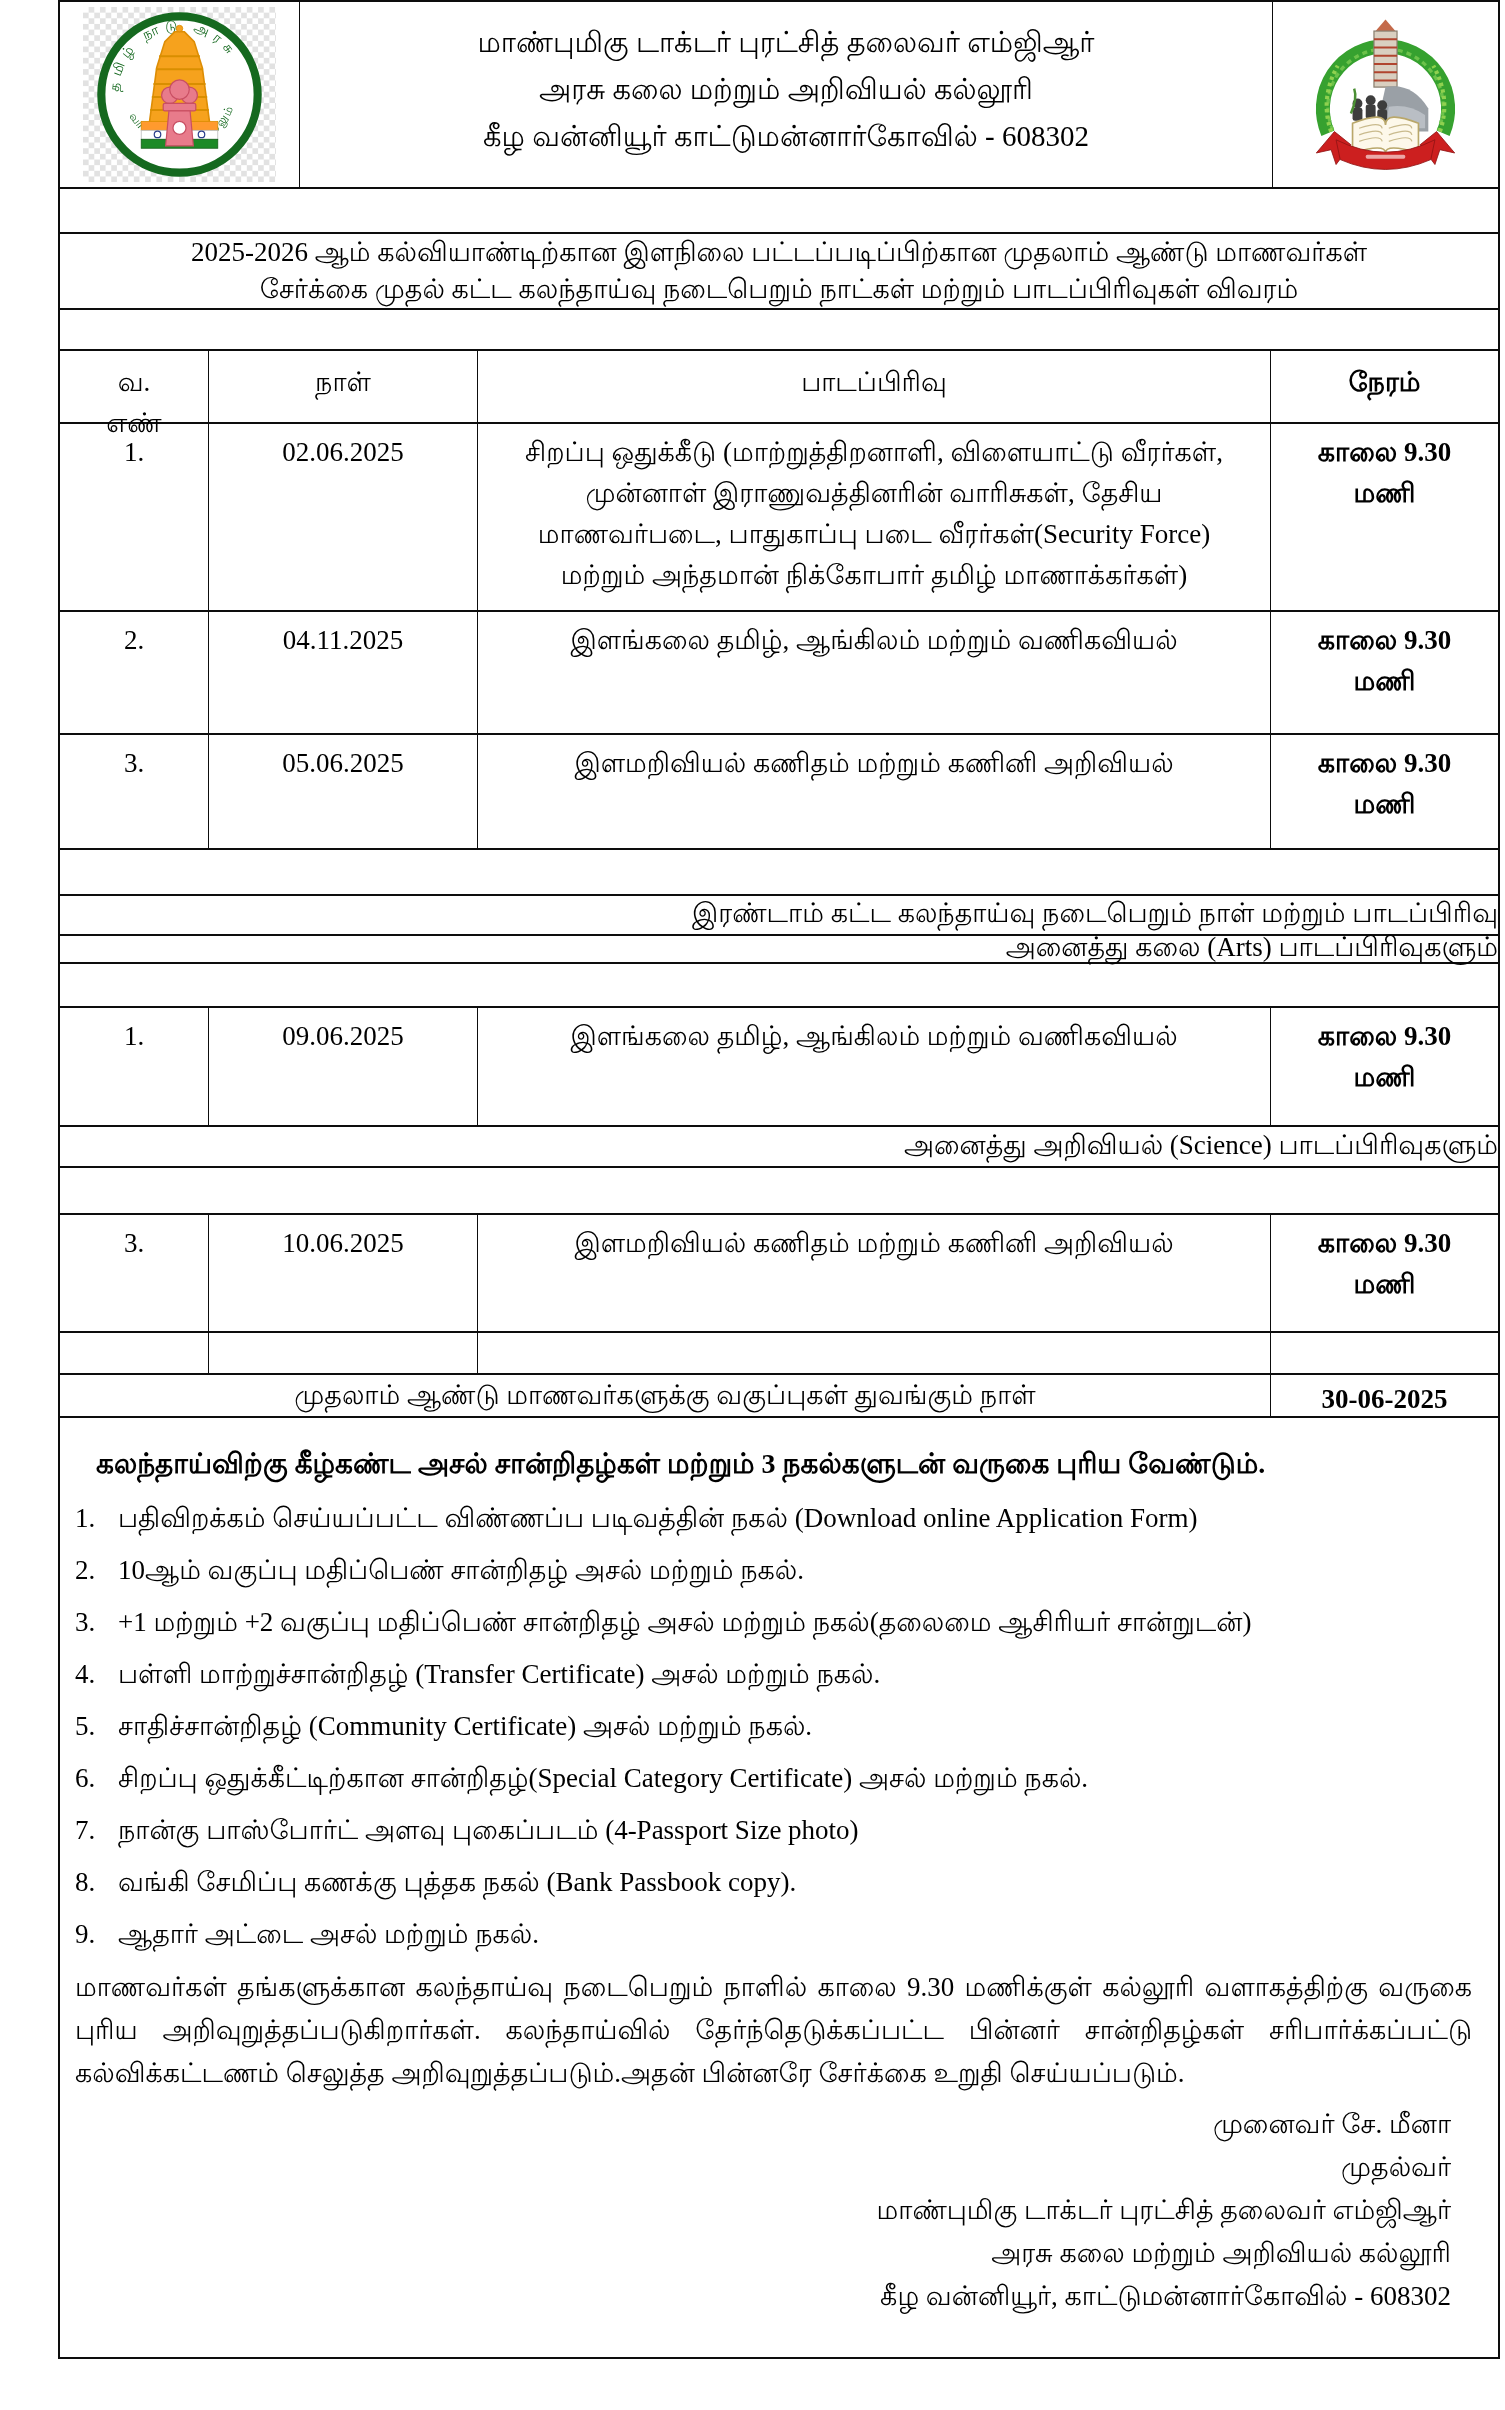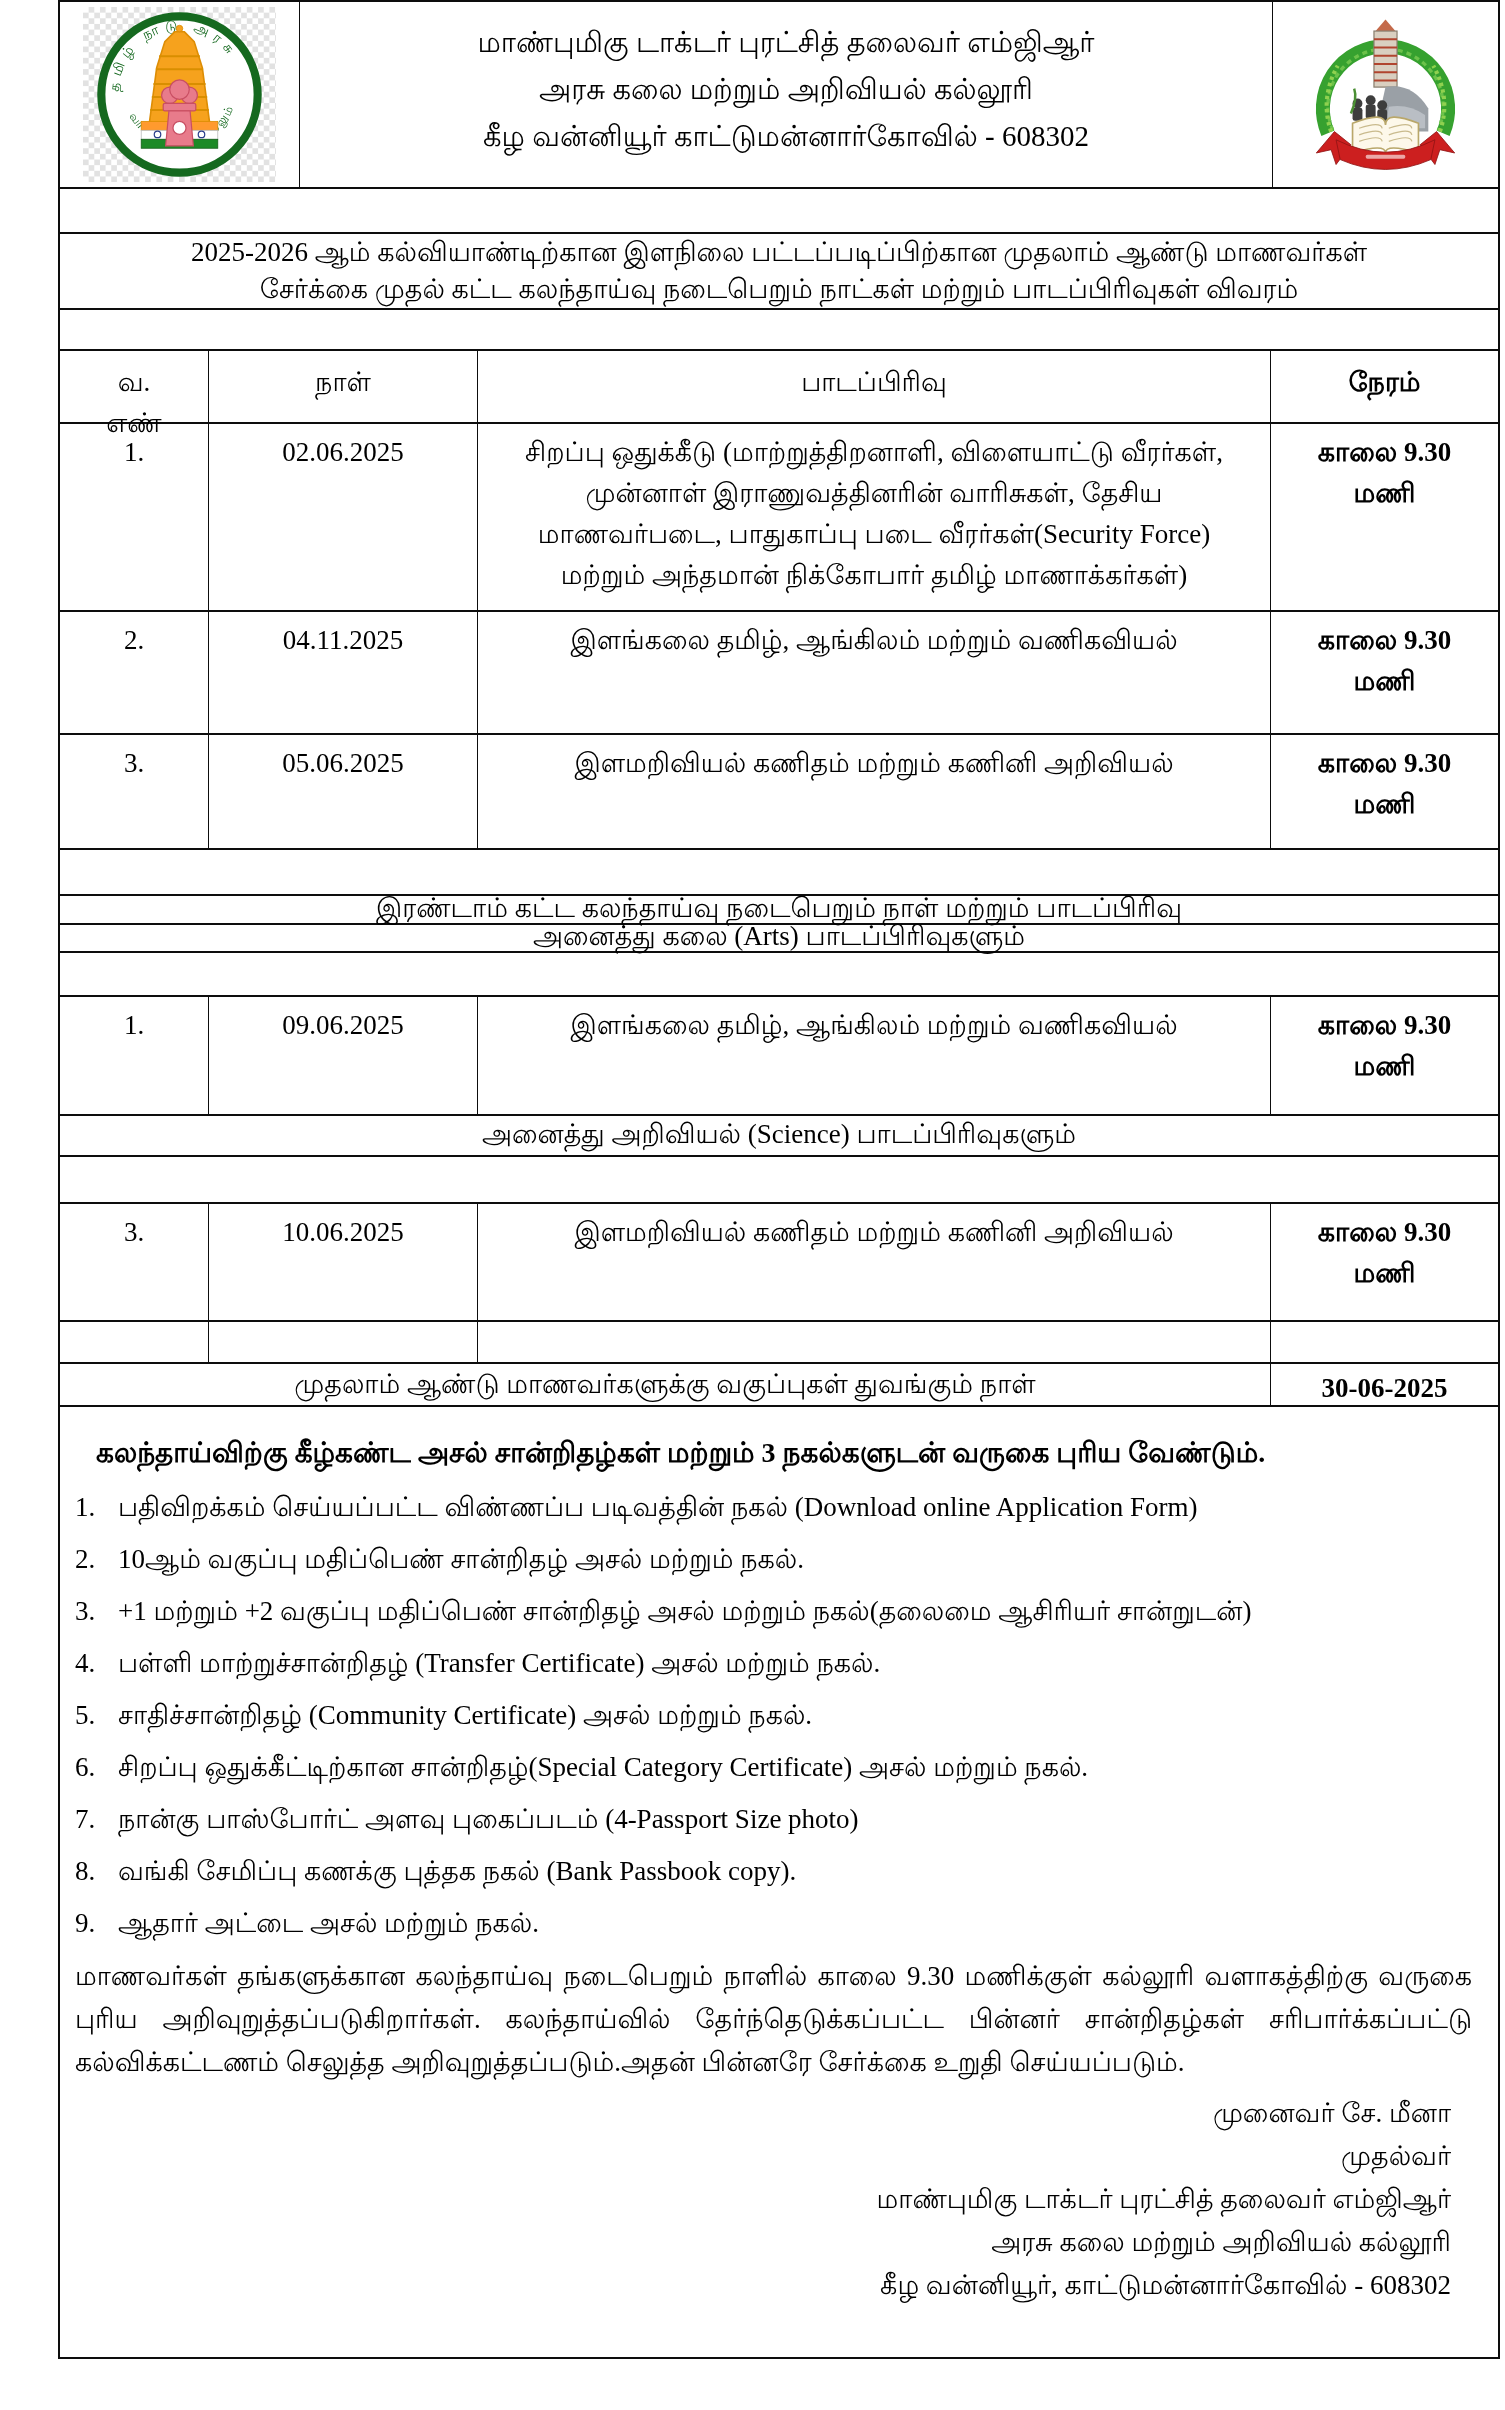--- a/index.html
+++ b/index.html
@@ -11,21 +11,21 @@
   .hdr{display:flex;height:185px;}
   .hdr>div{box-sizing:border-box;}
   .hdr-logo-l{flex:0 0 240px;border-right:1.9px solid #0d0d0d;display:flex;align-items:center;justify-content:center;}
   .hdr-center{flex:0 0 973px;border-right:1.9px solid #0d0d0d;text-align:center;padding-top:17px;}
   .hdr-center div{font-size:29px;line-height:47px;}
   .hdr-logo-r{flex:1;display:flex;align-items:center;justify-content:center;}
   .checker{width:193px;height:175px;display:flex;align-items:center;justify-content:center;
     background:conic-gradient(#e2e2e2 0% 25%, #ffffff 25% 50%, #e2e2e2 50% 75%, #ffffff 75% 100%);
     background-size:11.3px 11.3px;}
   
-  .band{border-top:2.8px solid #0d0d0d;display:flex;align-items:center;justify-content:center;
+  .band{border-top:2.8px solid #0d0d0d;display:flex;align-items:center;justify-content:flex-end;
         box-sizing:border-box;text-align:center;}
   .band.txt{font-size:27px;}
   .title-band{flex-direction:column;}
   .title-band div{font-size:27px;line-height:37px;}
   
   .trow{display:flex;border-top:2.8px solid #0d0d0d;box-sizing:border-box;}
   .trow>div{box-sizing:border-box;border-right:1.9px solid #0d0d0d;text-align:center;
             font-size:27px;line-height:41px;padding-top:7.5px;}
   .trow>div:last-child{border-right:none;}
   .c1{flex:0 0 149px;}
@@ -167,21 +167,21 @@
       <div class="c4">காலை 9.30 மணி</div>
     </div>
     <div class="trow" style="height:115px">
       <div class="c1">3.</div>
       <div class="c2">05.06.2025</div>
       <div class="c3">இளமறிவியல் கணிதம் மற்றும் கணினி அறிவியல்</div>
       <div class="c4">காலை 9.30 மணி</div>
     </div>
 
     <div class="band" style="height:46px"></div>
-    <div class="band txt" style="height:29px">இரண்டாம் கட்ட கலந்தாய்வு நடைபெறும் நாள் மற்றும் பாடப்பிரிவு</div>
+    <div class="band txt" style="height:40px">இரண்டாம் கட்ட கலந்தாய்வு நடைபெறும் நாள் மற்றும் பாடப்பிரிவு</div>
     <div class="band txt" style="height:28px">அனைத்து கலை (Arts) பாடப்பிரிவுகளும்</div>
     <div class="band" style="height:44px"></div>
 
     <div class="trow" style="height:119px">
       <div class="c1">1.</div>
       <div class="c2">09.06.2025</div>
       <div class="c3">இளங்கலை தமிழ், ஆங்கிலம் மற்றும் வணிகவியல்</div>
       <div class="c4">காலை 9.30 மணி</div>
     </div>
 

